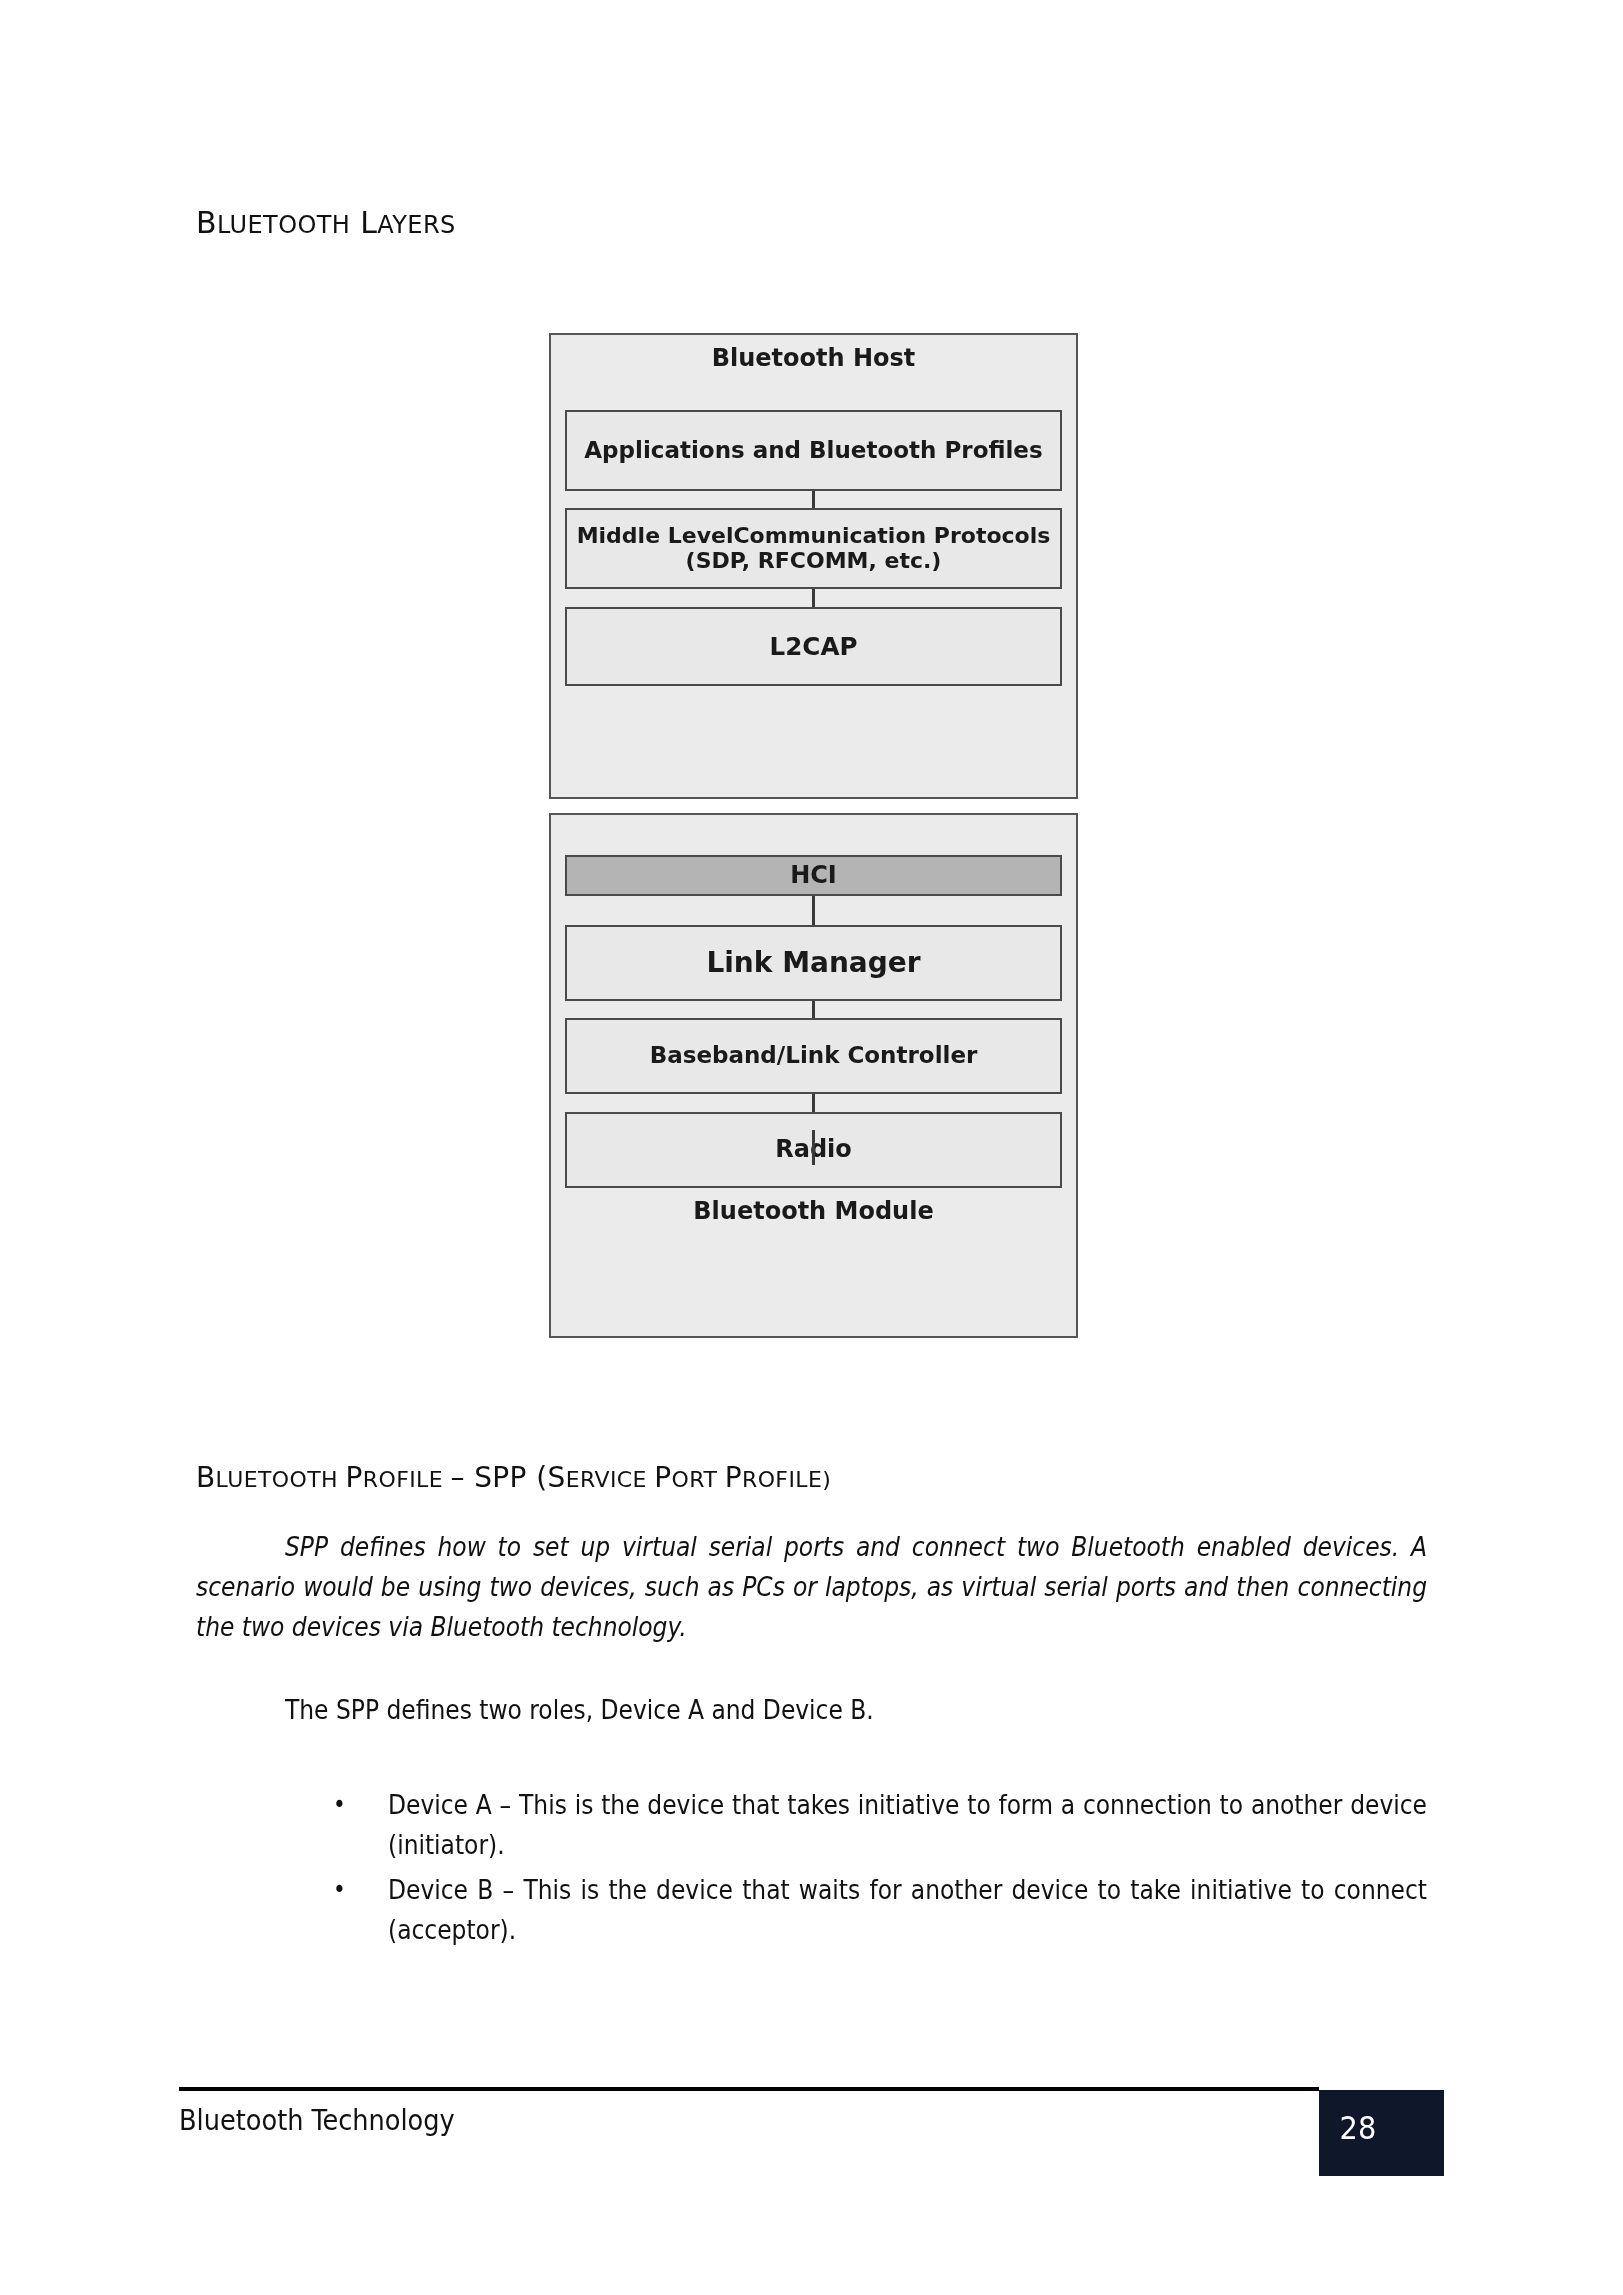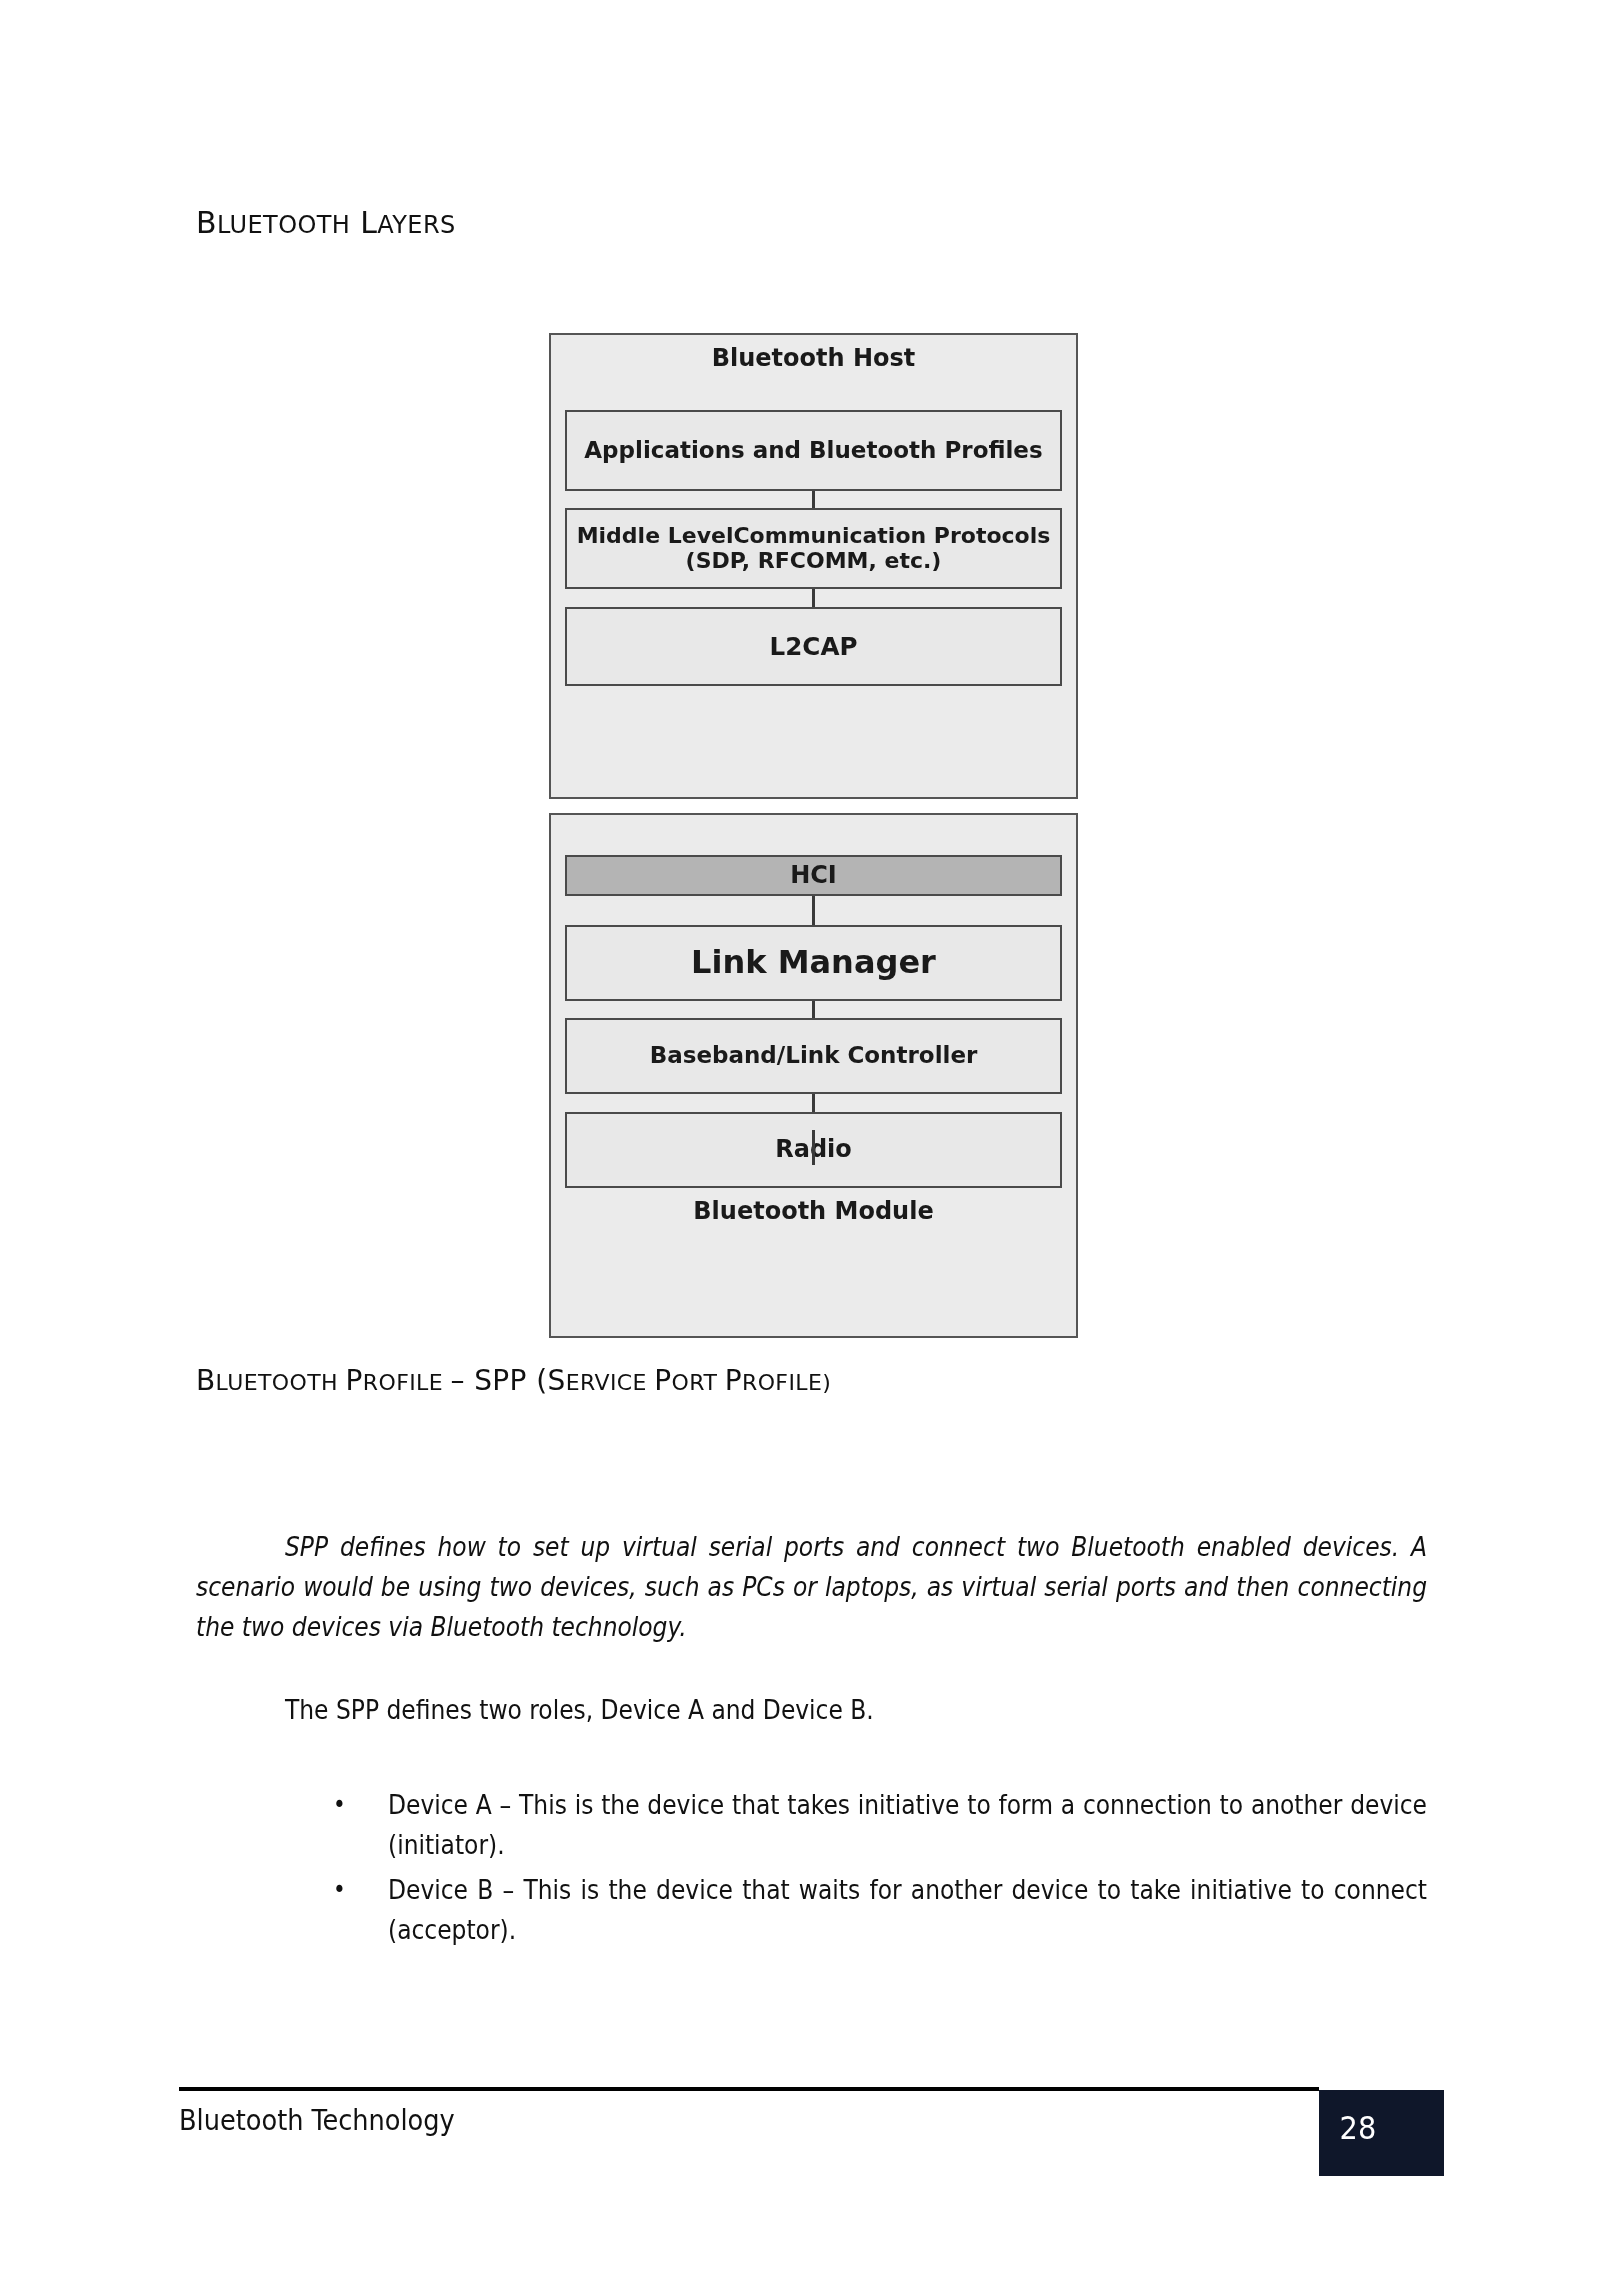--- a/index.html
+++ b/index.html
@@ -26,21 +26,21 @@
     letter-spacing: 0.4px;
     white-space: nowrap;
   }
   .heading .cap {
     font-size: 30px;
   }
   .heading .sc {
     font-size: 24px;
   }
   #heading-layers { top: 205px; }
-  #heading-profile { top: 1364px; }
+  #heading-profile { top: 1461px; }
   #heading-profile .cap { font-size: 28px; }
   #heading-profile .sc  { font-size: 22px; }
 
   
   #layer-diagram {
     position: absolute;
     left: 549px;
     top: 333px;
     width: 529px;
   }
@@ -89,21 +89,21 @@
     width: 2.4px;
     background: #3a3a3a;
     margin: 0 auto;
   }
 
   
   #box-apps      { height: 81px; font-size: 23px; margin-top: 17.4px; }
   #box-middle    { height: 81px; font-size: 22px; }
   #box-l2cap     { height: 79px; font-size: 24.6px; }
   #box-hci       { height: 41px;  font-size: 24px; margin-top: 17.4px; }
-  #box-linkmgr   { height: 76px;  font-size: 32px; }
+  #box-linkmgr   { height: 76px;  font-size: 28px; }
   #box-baseband  { height: 76px;  font-size: 23px; }
   #box-radio     { height: 76px;  font-size: 24px; }
 
   .conn-a { height: 17.4px; }
   .conn-b { height: 17.4px; }
   .conn-c { height: 28.5px; }
 
   
   #bridge {
     position: absolute;

